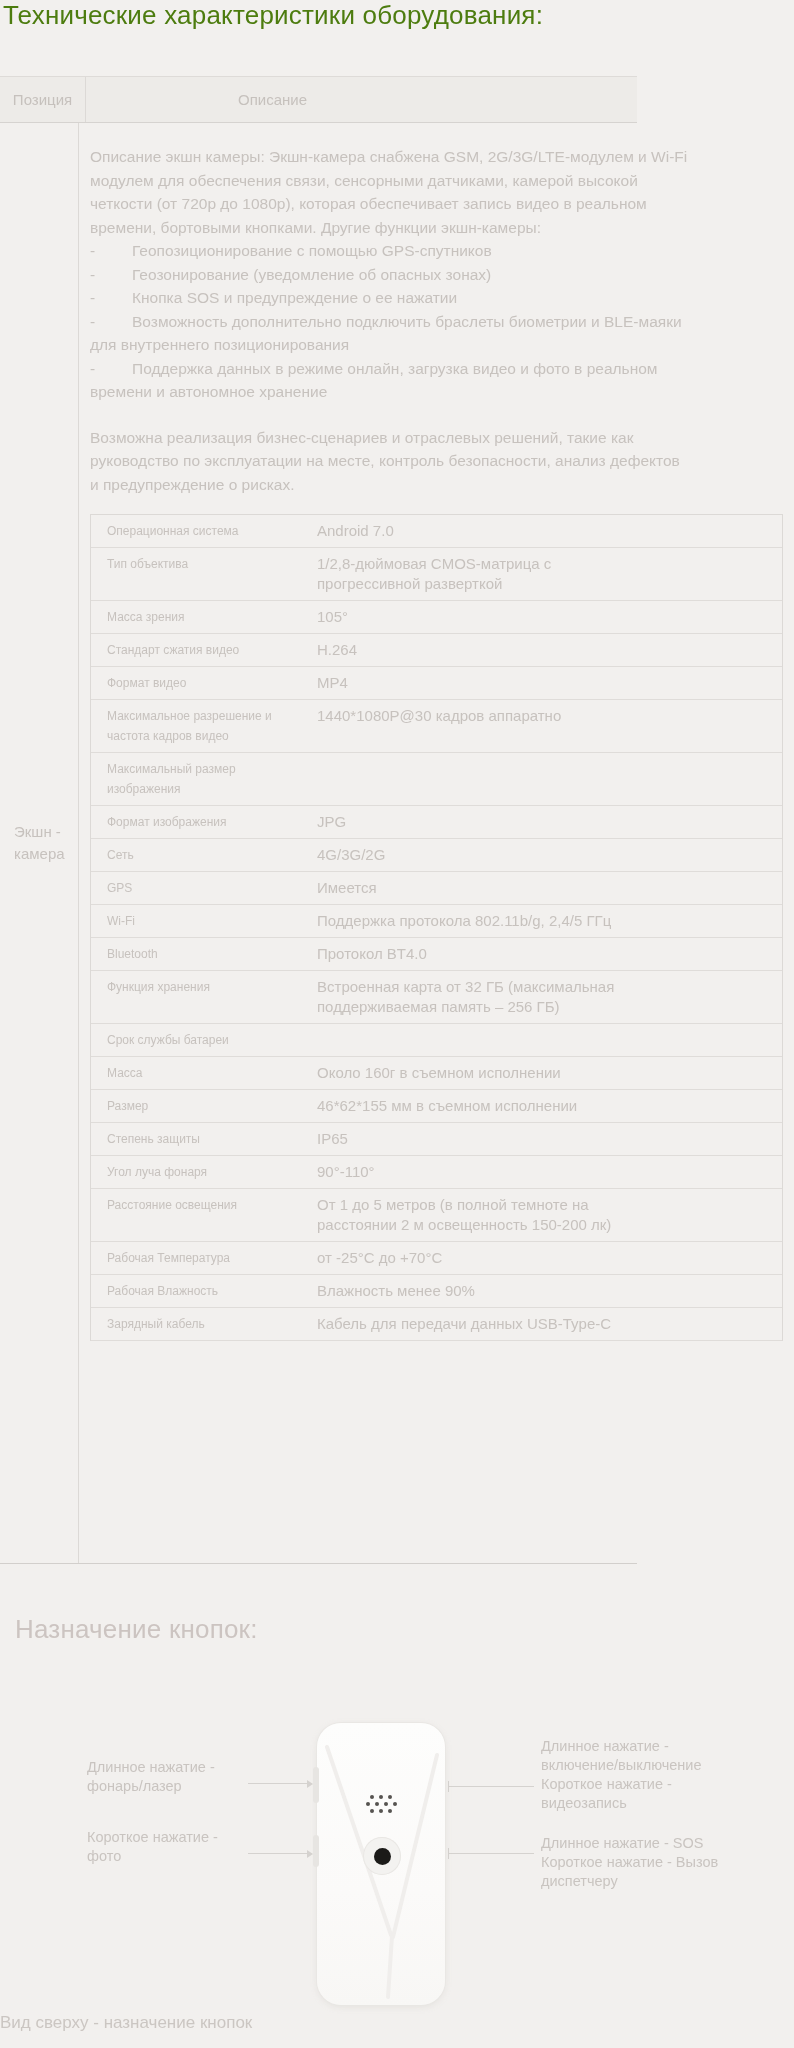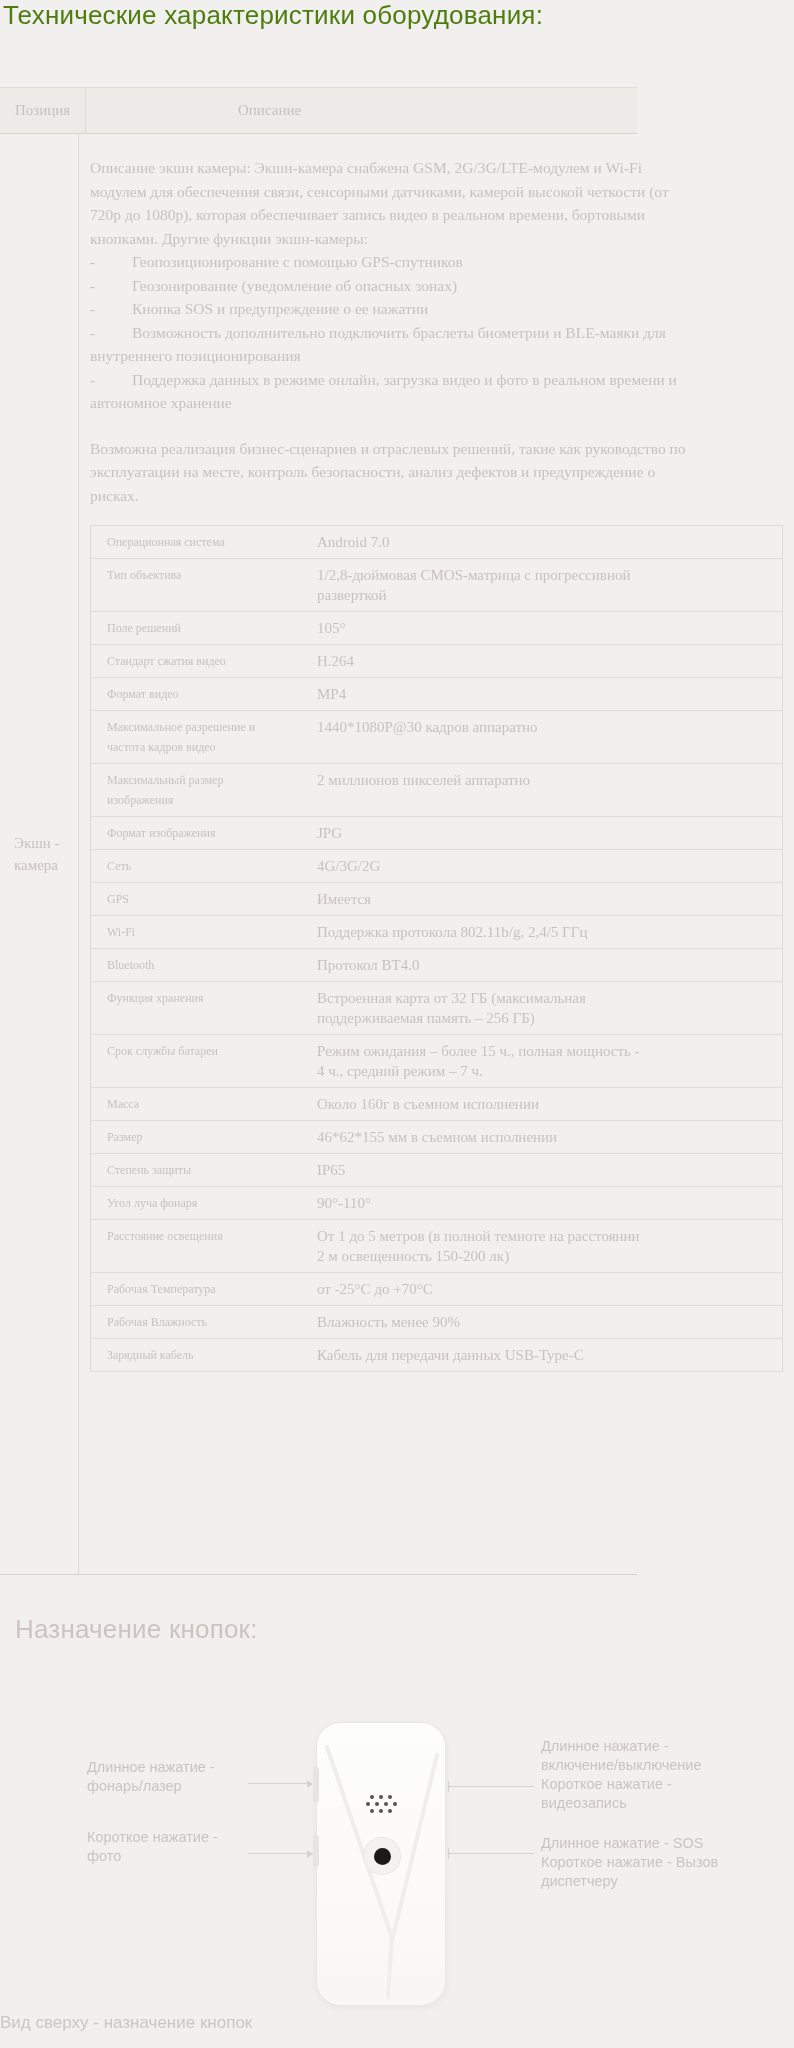--- a/index.html
+++ b/index.html
@@ -9,24 +9,23 @@
     font-family:"Liberation Sans","DejaVu Sans",sans-serif;
     color:#c7c2be;
   }
   .page{position:absolute;inset:0;}
   h1.title{
     position:absolute;top:0px;left:3px;margin:0;
     font-size:26px;font-weight:400;color:#4d7c0f;letter-spacing:.2px;
   }
   
   .spec-table{
-    position:absolute;top:87px;left:0;width:637px;box-sizing:border-box;
+    position:absolute;top:76px;left:0;width:637px;box-sizing:border-box;
     border-top:1px solid #dedbd8;border-bottom:1px solid #d2cfcc;
     min-height:1486px;
-    font-family:Liberation Serif, serif;
   }
   .thead{display:flex;background:#edebe8;border-bottom:1px solid #d6d3d0;height:45px;}
   .th{font-size:15px;color:#c6c1bd;display:flex;align-items:center;}
   .th-pos{width:86px;justify-content:center;border-right:1px solid #dcd9d6;box-sizing:border-box;}
   .th-desc{flex:1;padding-left:152px;}
   .tbody{display:flex;min-height:1440px;}
   .td-pos{
     width:86px;box-sizing:border-box;border-right:1px solid #dcd9d6;
     display:flex;align-items:center;padding-left:14px;
     font-size:15px;line-height:22px;
@@ -142,21 +141,21 @@
                 <span>Android 7.0</span>
               </div>
             </div>
             <div class="spec-row">
               <div class="spec-label">Тип объектива</div>
               <div class="spec-value">
                 <span>1/2,8-дюймовая CMOS-матрица с прогрессивной разверткой</span>
               </div>
             </div>
             <div class="spec-row">
-              <div class="spec-label">Поле решений</div>
+              <div class="spec-label">Масса зрения</div>
               <div class="spec-value">
                 <span>105°</span>
               </div>
             </div>
             <div class="spec-row">
               <div class="spec-label">Стандарт сжатия видео</div>
               <div class="spec-value">
                 <span>H.264</span>
               </div>
             </div>
@@ -167,23 +166,20 @@
               </div>
             </div>
             <div class="spec-row">
               <div class="spec-label">Максимальное разрешение и частота кадров видео</div>
               <div class="spec-value">
                 <span>1440*1080P@30 кадров аппаратно</span>
               </div>
             </div>
             <div class="spec-row">
               <div class="spec-label">Максимальный размер изображения</div>
-              <div class="spec-value">
-                <span>2 миллионов пикселей аппаратно</span>
-              </div>
             </div>
             <div class="spec-row">
               <div class="spec-label">Формат изображения</div>
               <div class="spec-value">
                 <span>JPG</span>
               </div>
             </div>
             <div class="spec-row">
               <div class="spec-label">Сеть</div>
               <div class="spec-value">
@@ -209,23 +205,20 @@
               </div>
             </div>
             <div class="spec-row">
               <div class="spec-label">Функция хранения</div>
               <div class="spec-value">
                 <span>Встроенная карта от 32 ГБ (максимальная поддерживаемая память – 256 ГБ)</span>
               </div>
             </div>
             <div class="spec-row">
               <div class="spec-label">Срок службы батареи</div>
-              <div class="spec-value">
-                <span>Режим ожидания – более 15 ч., полная мощность - 4 ч., средний режим – 7 ч.</span>
-              </div>
             </div>
             <div class="spec-row">
               <div class="spec-label">Масса</div>
               <div class="spec-value">
                 <span>Около 160г в съемном исполнении</span>
               </div>
             </div>
             <div class="spec-row">
               <div class="spec-label">Размер</div>
               <div class="spec-value">

